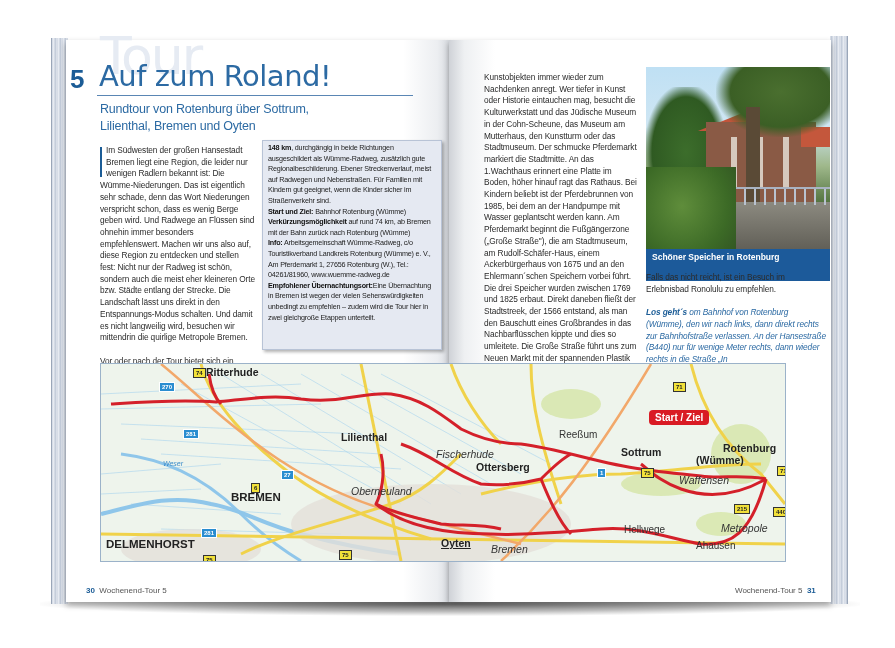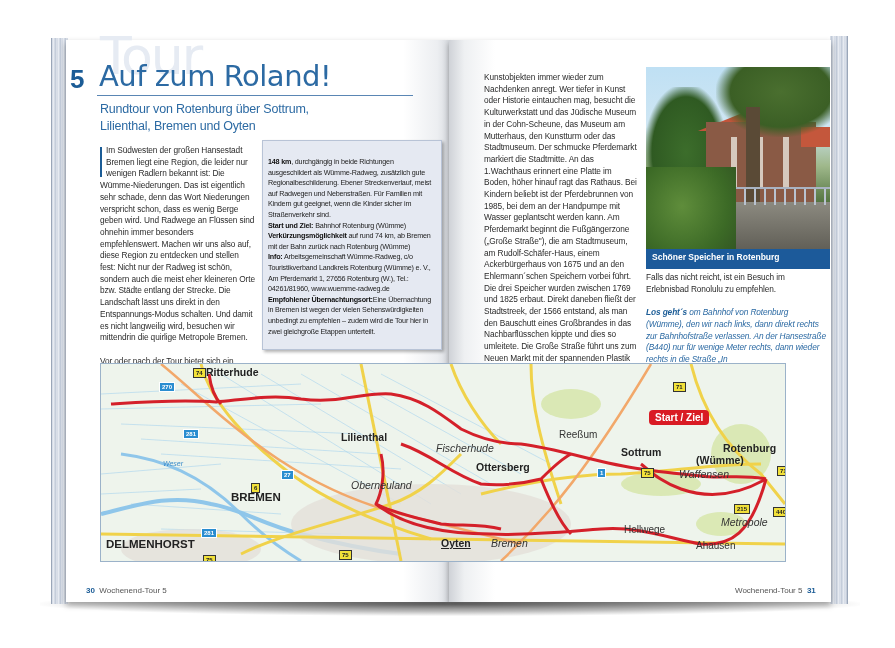--- a/index.html
+++ b/index.html
@@ -66,21 +66,21 @@
     position: absolute; left: 262px; top: 140px; width: 178px; height: 208px;
     background: #e5e9f2; border: 1px solid #b8c3d6; box-shadow: 2px 2px 3px rgba(0,0,0,0.3);
   }
   .infobox-header {
     background: #1c5a9a; color: #fff; padding: 2px 5px; height: 15px; line-height: 15px;
     font-size: 12px;
   }
   .infobox-header .strong { font-weight: bold; }
   .infobox-header .light { color: #9fd0f4; }
   .infobox-body {
-    padding: 16px 5px; font-size: 7.2px; line-height: 10.6px; color: #222;
+    padding: 2px 5px; font-size: 7.2px; line-height: 10.6px; color: #222;
     letter-spacing: -0.2px;
   }
   .infobox-body b { color: #111; }
   .col3 { left: 484px; top: 72px; width: 153px; }
   .photo {
     position: absolute; left: 646px; top: 67px; width: 184px; height: 198px; overflow: hidden;
     background: linear-gradient(180deg, #bfe0f4 0%, #cfe6f3 30%, #9fb88b 50%, #4d6e3a 70%, #5b5a4d 100%);
   }
   .photo-tree-left {
     position: absolute; left: 0; top: 20px; width: 80px; height: 130px;
@@ -117,38 +117,38 @@
   .photo-bushes {
     position: absolute; left: 0; top: 100px; width: 90px; height: 98px;
     background: radial-gradient(ellipse at 40% 40%, #5f8d3b 0%, #3c6a26 60%, #2f4f22 100%);
   }
   .photo-railing {
     position: absolute; left: 78px; top: 120px; width: 110px; height: 16px;
     background: repeating-linear-gradient(90deg, #b9c2cf 0 2px, transparent 2px 10px);
     border-top: 2px solid #a9b3c2;
   }
   .photo-caption {
-    position: absolute; left: 646px; top: 249px; width: 184px; height: 20px; line-height: 16px;
+    position: absolute; left: 646px; top: 249px; width: 184px; height: 32px; line-height: 16px;
     background: #1c5a9a; color: #fff; font-size: 8.5px; font-weight: bold; padding-left: 6px;
     box-sizing: border-box;
   }
   .col4 { left: 646px; top: 272px; width: 180px; }
   .col4 .italic-blue { color: #2c6aa3; font-style: italic; }
   .col4 .italic-blue b { color: #1b5c96; }
   .map {
     position: absolute; left: 100px; top: 363px; width: 684px; height: 197px; overflow: hidden;
     background: #eef4ec; border: 1px solid #9bb2c9;
   }
   .map svg { position: absolute; left: 0; top: 0; }
   .map-label {
     position: absolute; font-size: 10px; color: #222; white-space: nowrap;
   }
   .map-label.town { font-weight: bold; font-size: 10.5px; }
   .map-label.city { font-weight: bold; font-size: 11.5px; }
-  .map-label.village { font-style: italic; color: #333; font-size: 10.5px; }
+  .map-label.village { font-style: italic; color: #333; font-size: 10.5px; margin-top: 6px; }
   .map-label.plain { color: #333; font-size: 10px; }
   .map-label.water { font-style: italic; color: #3a8bc9; font-size: 7px; }
   .start-badge {
     position: absolute; left: 649px; top: 410px; background: #d91b24; color: #fff;
     font-weight: bold; font-size: 10px; padding: 2px 6px; border-radius: 4px; white-space: nowrap;
   }
   .road-shield {
     position: absolute; font-size: 6px; font-weight: bold; padding: 0 2px; line-height: 8px;
     border: 1px solid #333; white-space: nowrap;
   }

